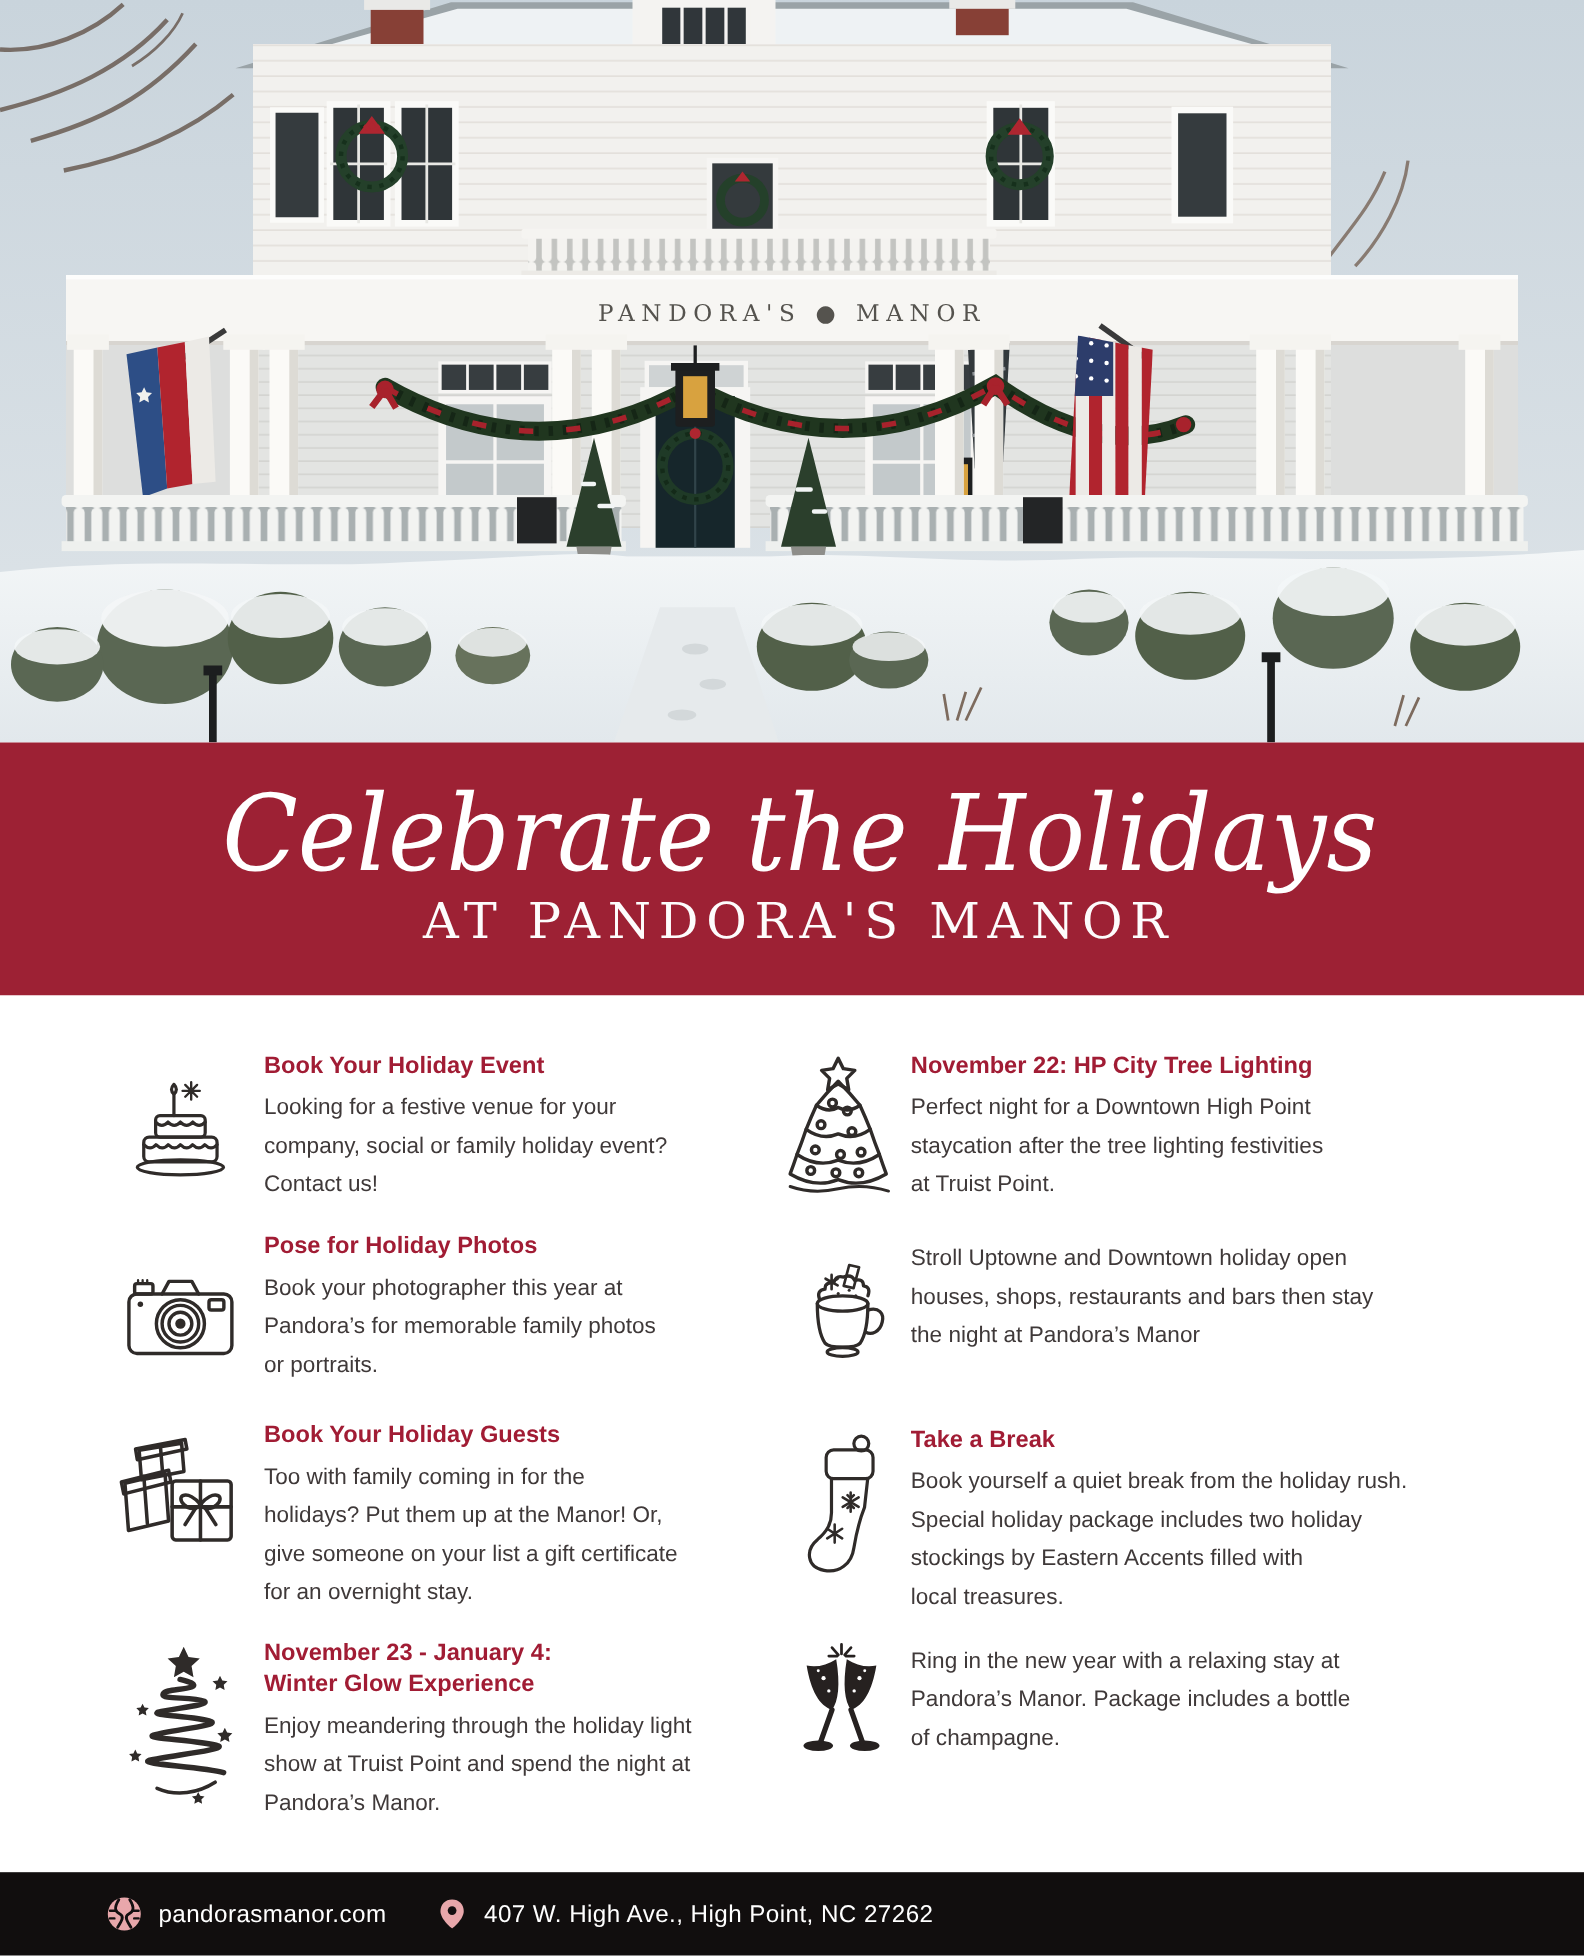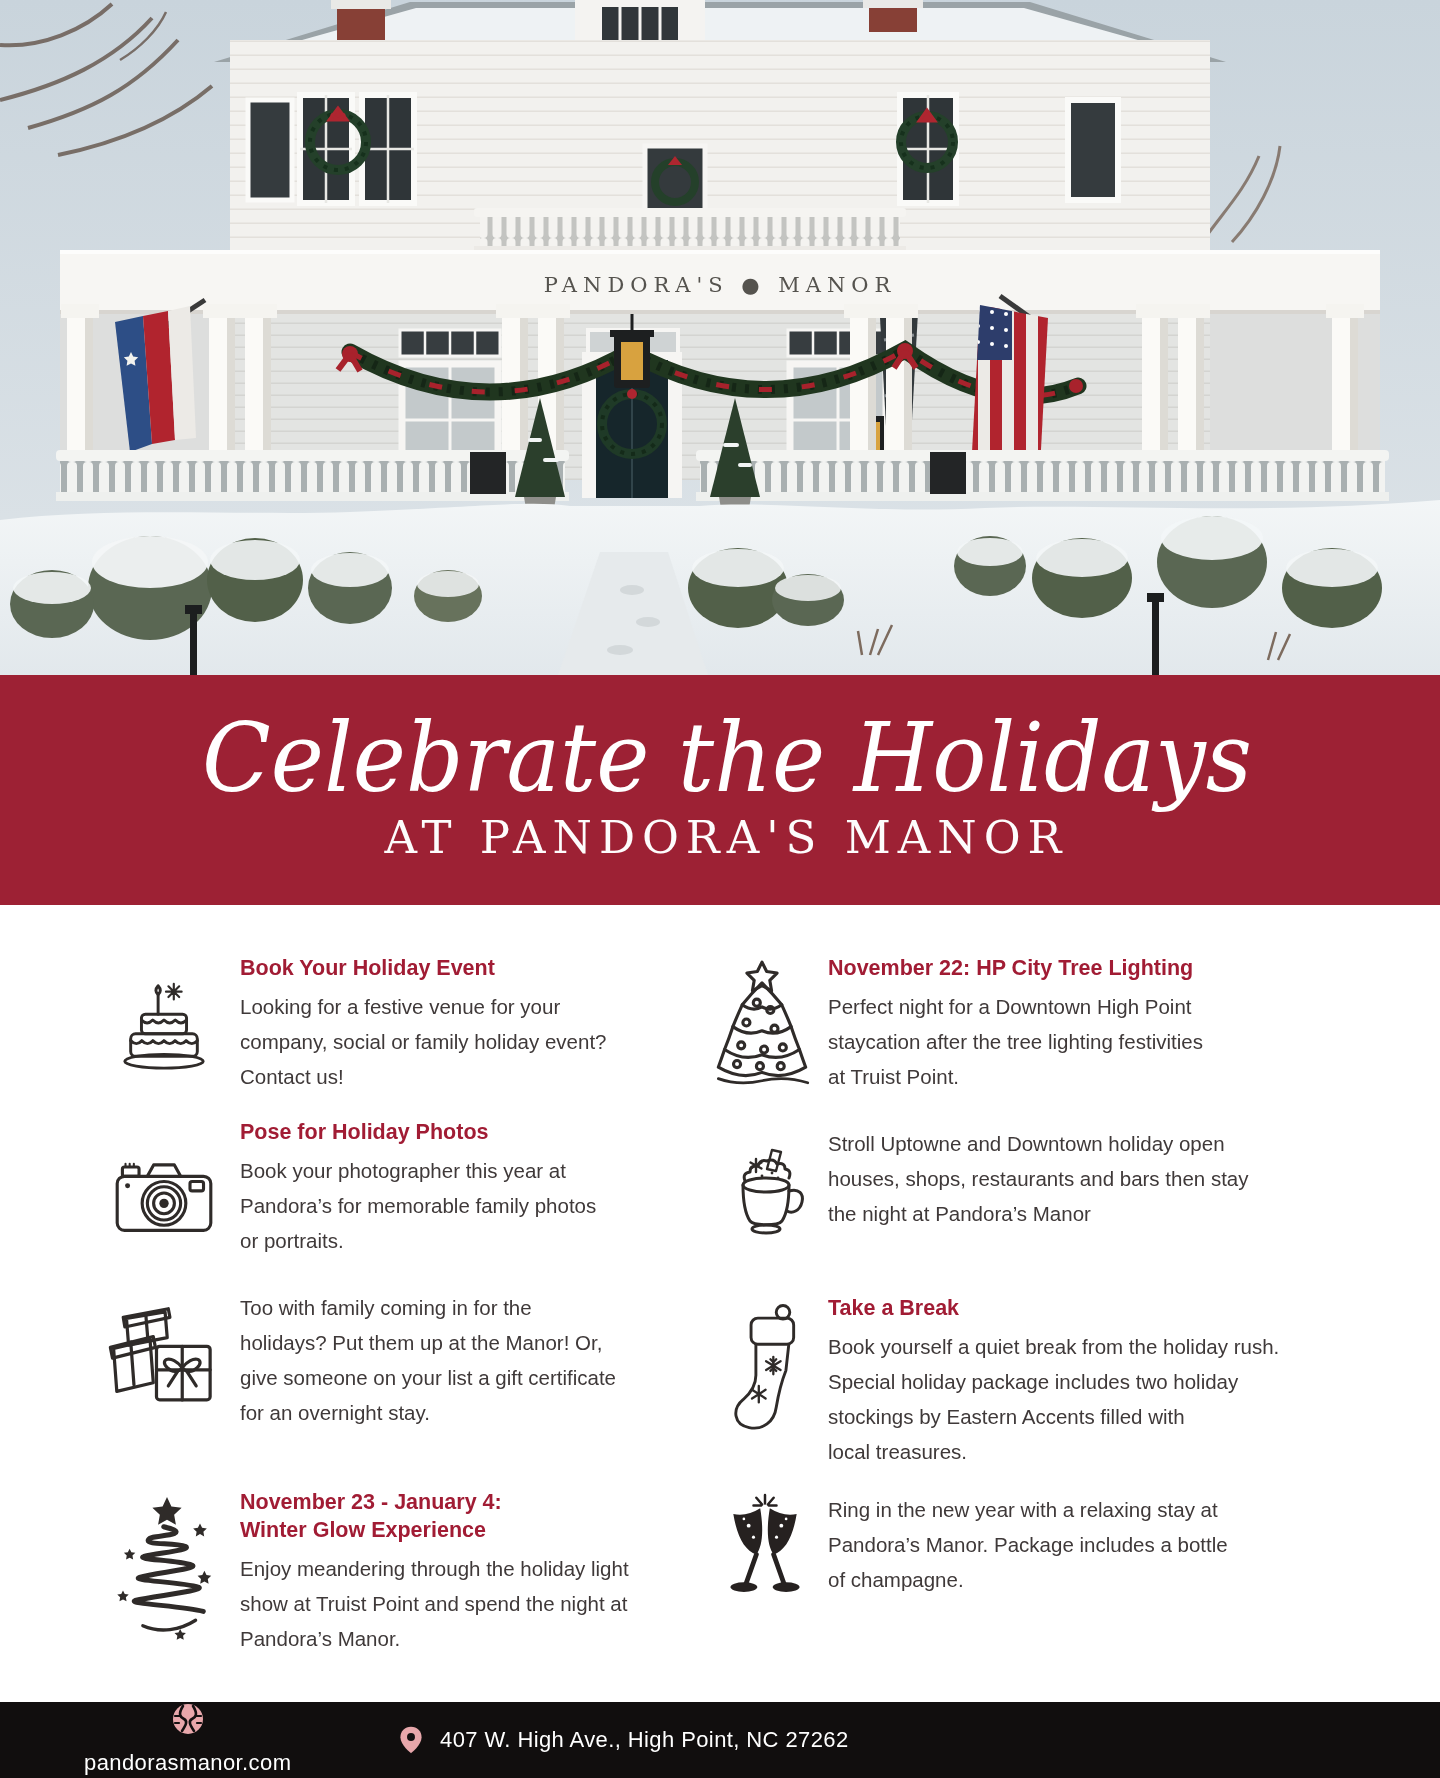--- a/index.html
+++ b/index.html
@@ -17,21 +17,21 @@
   .events{position:absolute;top:905px;left:0;width:1440px;height:919px;background:var(--paper);}
   .icon-box{position:absolute;}
   .icon-box svg{display:block;width:100%;height:100%;}
   .event-text{position:absolute;}
   .event-title{font-size:21.5px;font-weight:bold;color:var(--heading-red);line-height:28px;white-space:pre-line;margin-bottom:7px;}
   .event-body{font-size:20.5px;color:var(--body-ink);line-height:35px;white-space:pre-line;}
   .flyer-footer{position:absolute;top:1702px;left:0;width:1440px;height:76px;background:var(--footer-bg);}
   .footer-item{position:absolute;top:0;height:76px;display:flex;align-items:center;gap:14px;}
   .footer-item svg{display:block;}
   .footer-text{color:#ffffff;font-size:22px;letter-spacing:.4px;}
-  .fi-1{left:84px;flex-direction:column;} .fi-2{left:396px;} .fi-3{left:900px;}
+  .fi-1{left:96px;} .fi-2{left:396px;} .fi-3{left:900px;}
   .line-icon{stroke:#2f2b29;stroke-width:3;fill:none;stroke-linecap:round;stroke-linejoin:round;}
 </style>
 </head>
 <body>
 
 <div class="page">
 
   <section class="photo">
     <svg viewBox="0 0 1440 675" preserveAspectRatio="none">
       <defs>
@@ -449,20 +449,21 @@
           <line x1="38" y1="10" x2="40" y2="34"></line>
           <rect x="48" y="40" width="50" height="50" rx="3"></rect>
           <line x1="48" y1="62" x2="98" y2="62"></line>
               <line x1="72" y1="40" x2="72" y2="90"></line>
           <path d="M72,60 c-10,-13 -22,-8 -14,0 c6,6 12,3 14,0 z M72,60 c10,-13 22,-8 14,0 c-6,6 -12,3 -14,0 z"></path>
           <path d="M68,63 l-9,14 M76,63 l9,14"></path>
         </g>
           </svg>
       </div>
       <div class="event-text" style="left:240px;top:385px;width:450px">
+        <h3 class="event-title">Book Your Holiday Guests</h3>
         <p class="event-body">Too with family coming in for the
 holidays? Put them up at the Manor! Or,
 give someone on your list a gift certificate
 for an overnight stay.</p>
       </div>
     </div>
 
     
     <div style="display:contents">
       <div class="icon-box" style="left:722px;top:387px;width:92px;height:152px">

